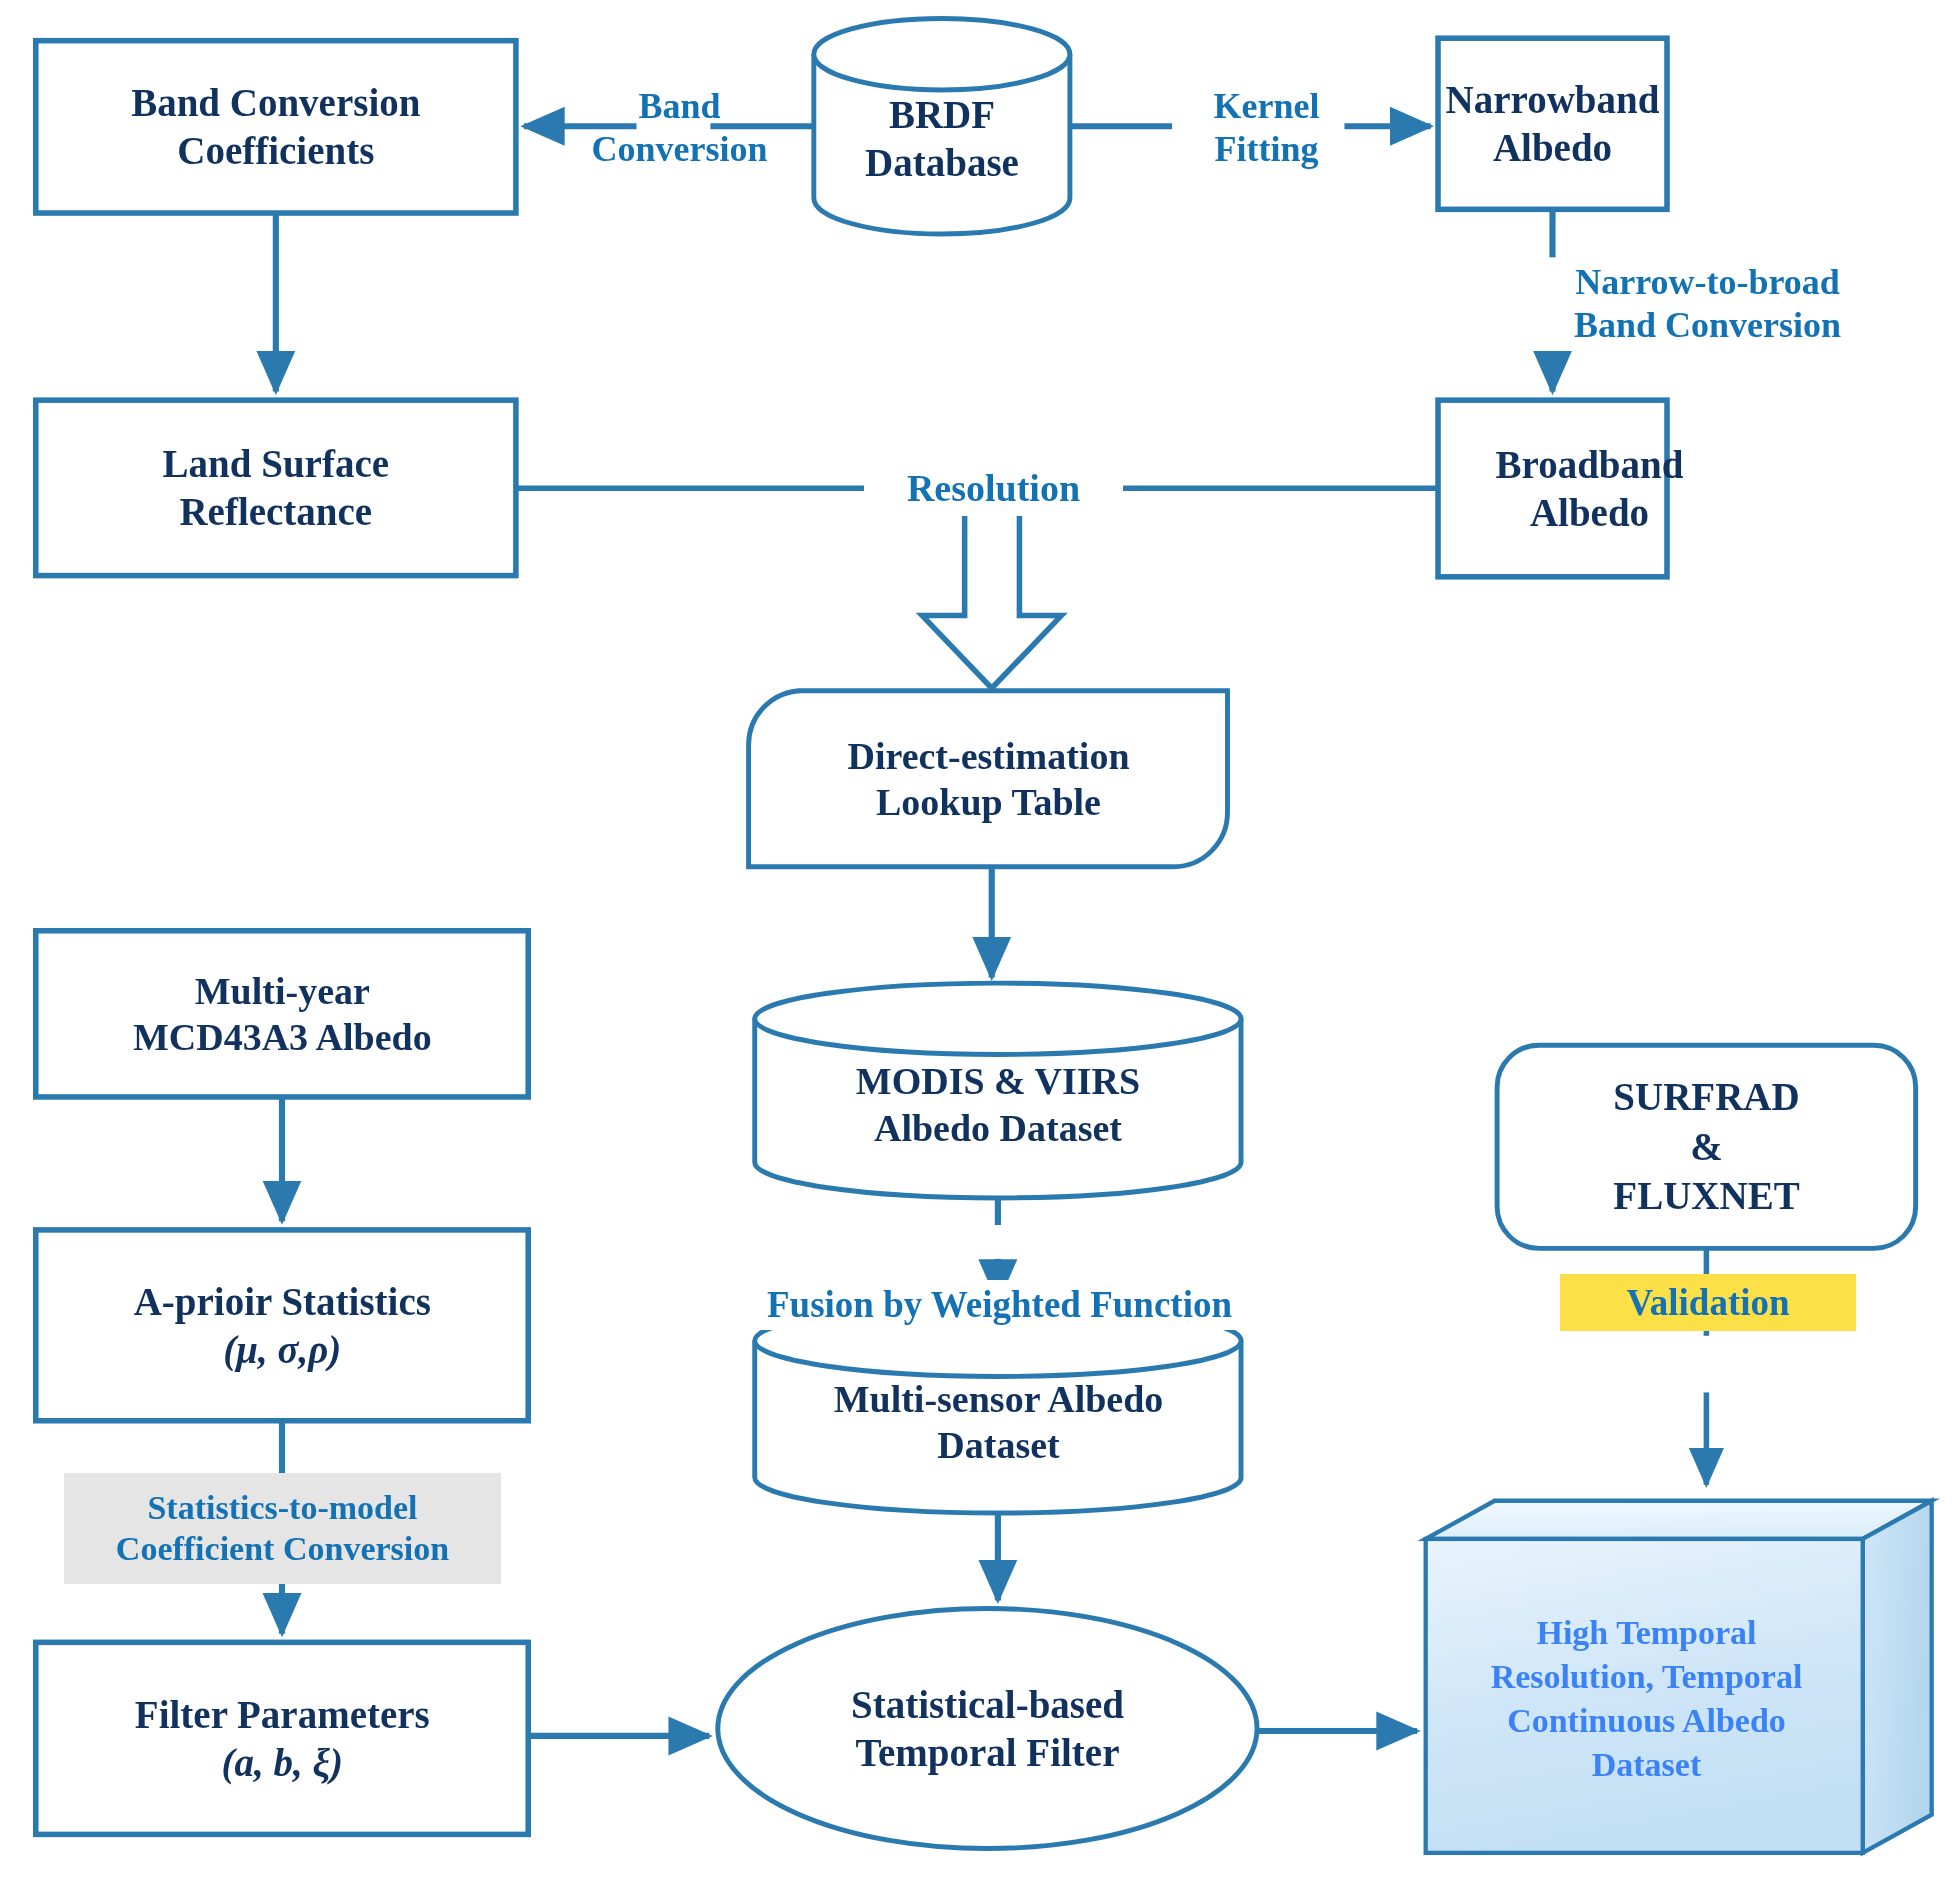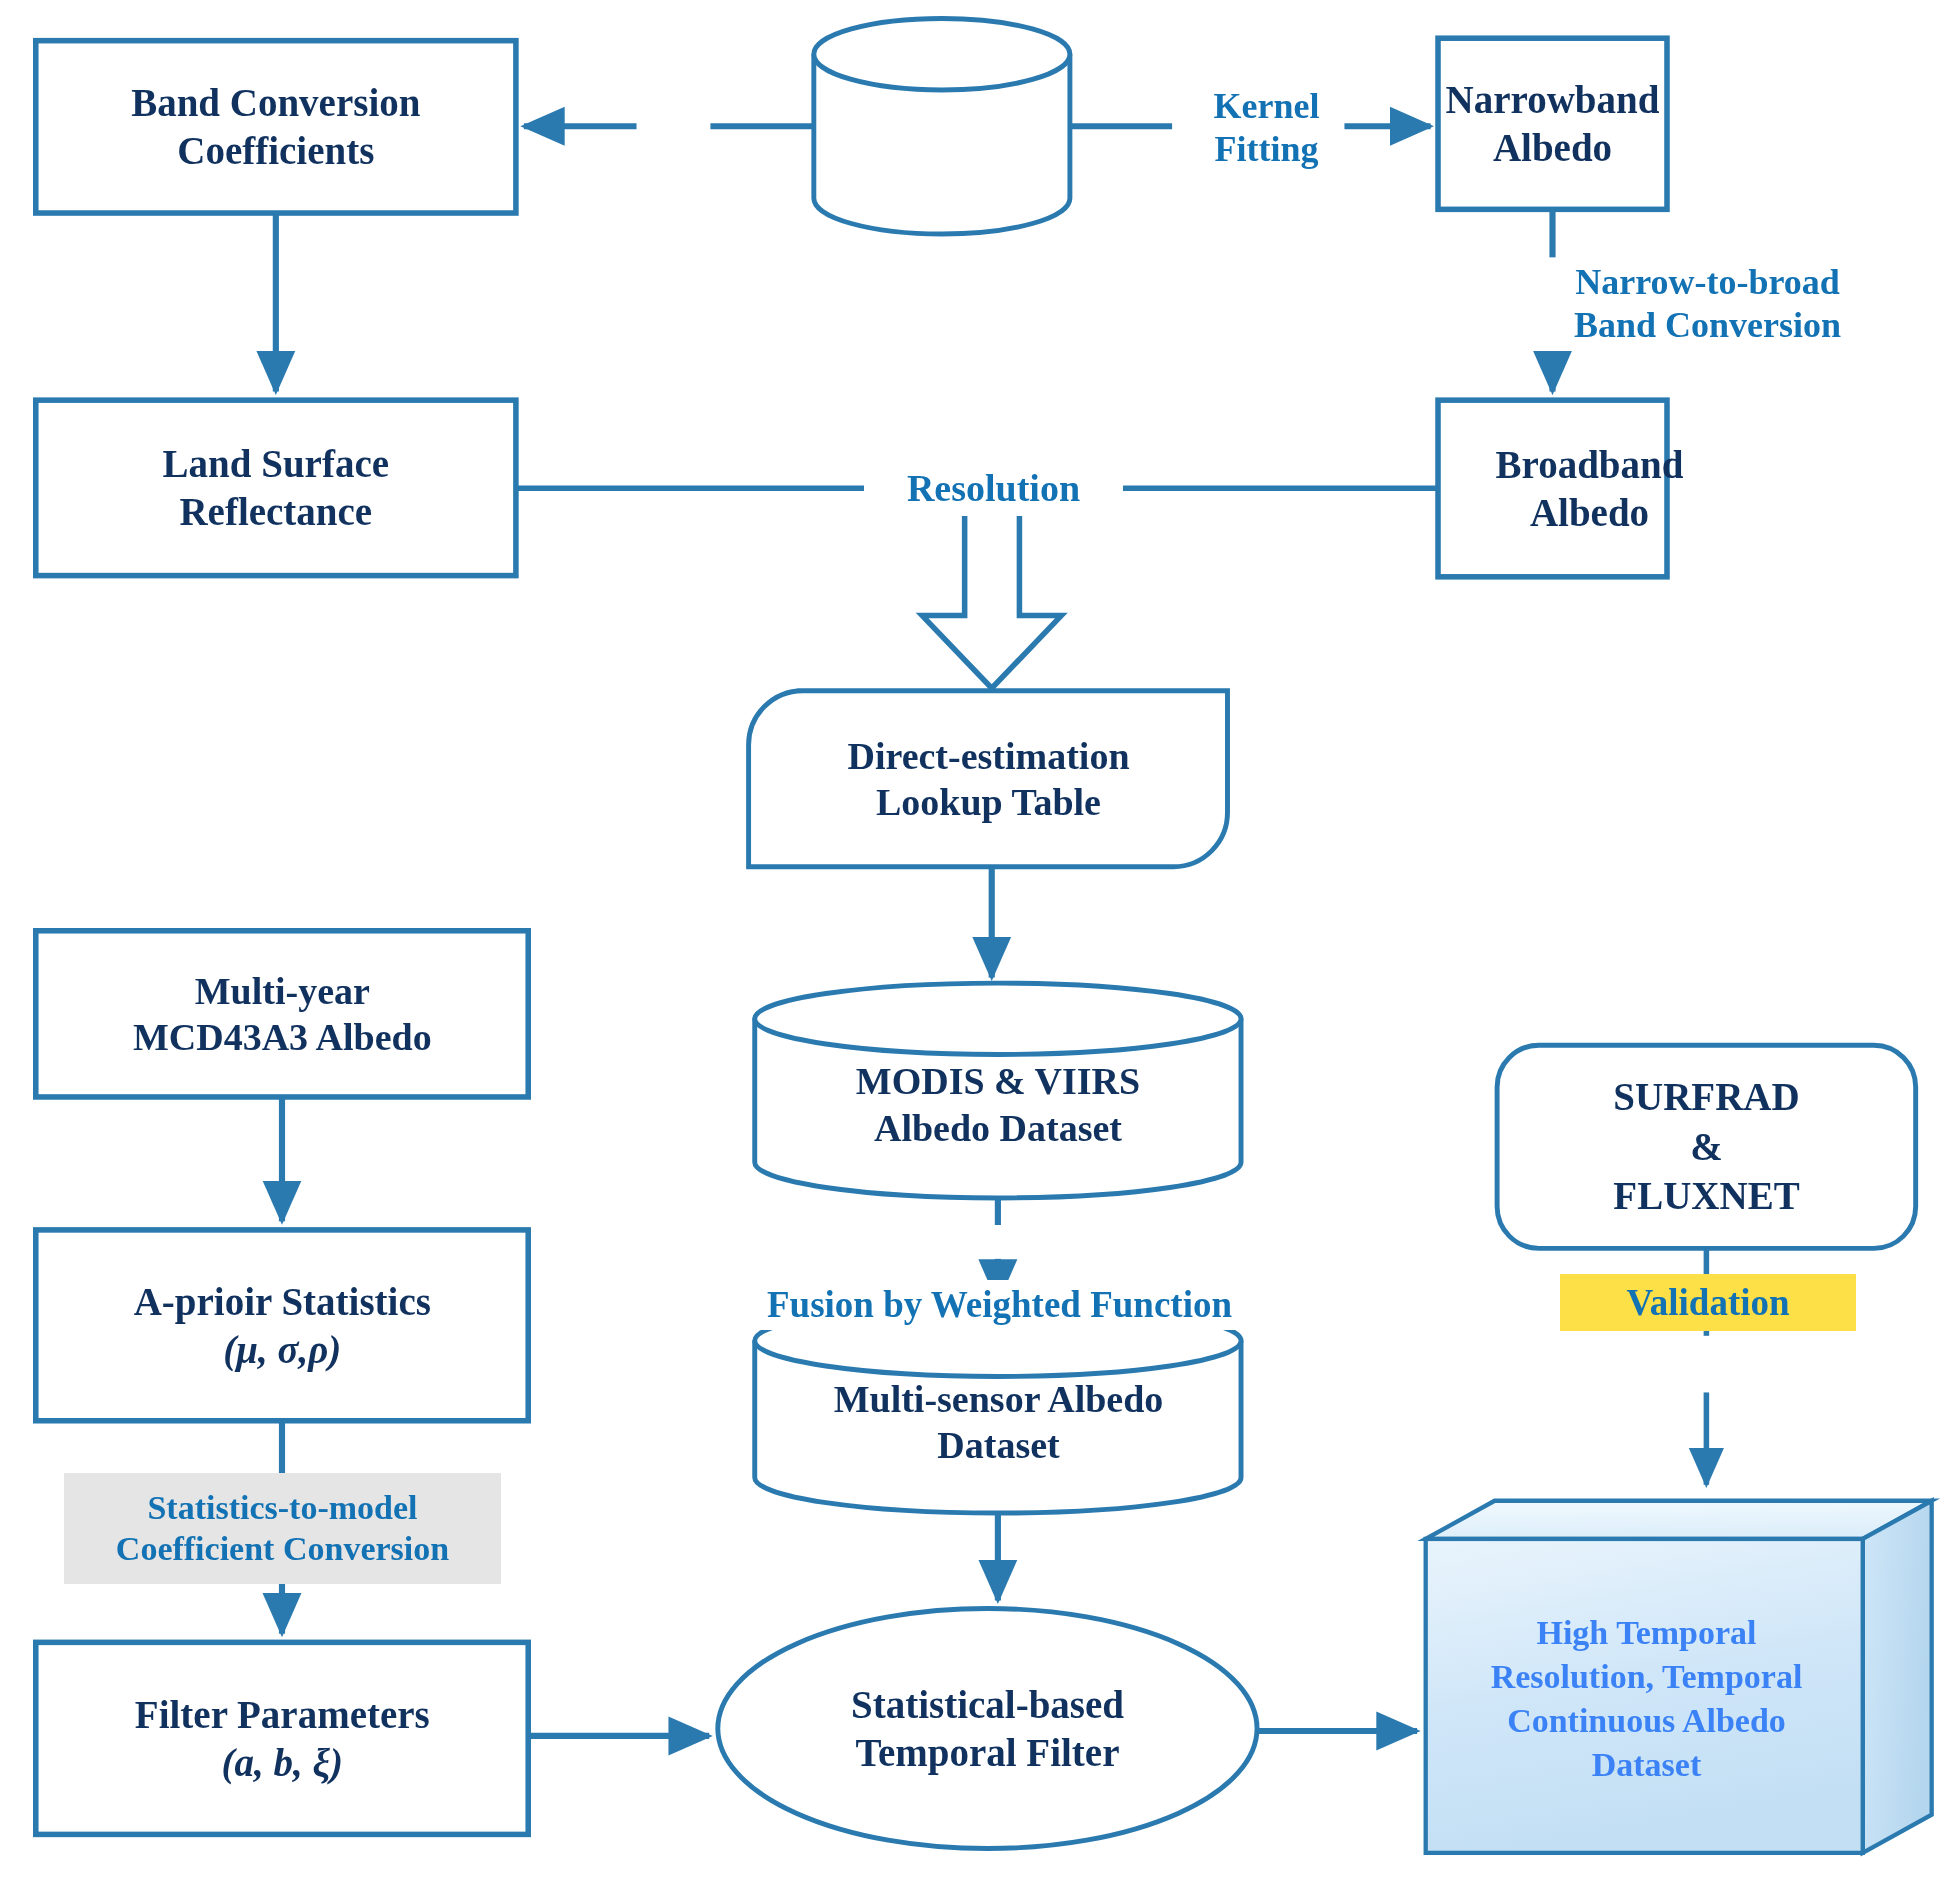--- a/index.html
+++ b/index.html
@@ -126,20 +126,26 @@
     </g>
   </svg>
 
   <div class="nodelbl" style="left:14.8px;top:41px;width:480px;height:172px;font-size:39px;">
     <div>
       <div>Band Conversion</div>
       <div>Coefficients</div>
     </div>
   </div>
 
+  <div class="nodelbl" style="left:793px;top:49px;width:256px;height:179px;font-size:39px;">
+    <div>
+      <div>BRDF</div>
+      <div>Database</div>
+    </div>
+  </div>
 
   <div class="nodelbl" style="left:1417px;top:38px;width:229px;height:171px;font-size:39px;">
     <div>
       <div>Narrowband</div>
       <div>Albedo</div>
     </div>
   </div>
 
   <div class="nodelbl" style="left:14.8px;top:400px;width:480px;height:175px;font-size:39px;">
     <div>
@@ -214,20 +220,26 @@
 
   <div class="nodelbl cube-lbl" style="left:1410px;top:1545px;width:431px;height:308px;font-size:34px;line-height:1.30;">
     <div>
       <div>High Temporal</div>
       <div>Resolution, Temporal</div>
       <div>Continuous Albedo</div>
       <div>Dataset</div>
     </div>
   </div>
 
+  <div class="edgelbl" style="left:557px;top:66px;width:203px;height:123px;font-size:36px;">
+    <div>
+      <div>Band</div>
+      <div>Conversion</div>
+    </div>
+  </div>
 
   <div class="edgelbl" style="left:1156px;top:66px;width:179px;height:123px;font-size:36px;">
     <div>
       <div>Kernel</div>
       <div>Fitting</div>
     </div>
   </div>
 
   <div class="edgelbl" style="left:1465px;top:251px;width:443px;height:105px;font-size:36px;">
     <div>

